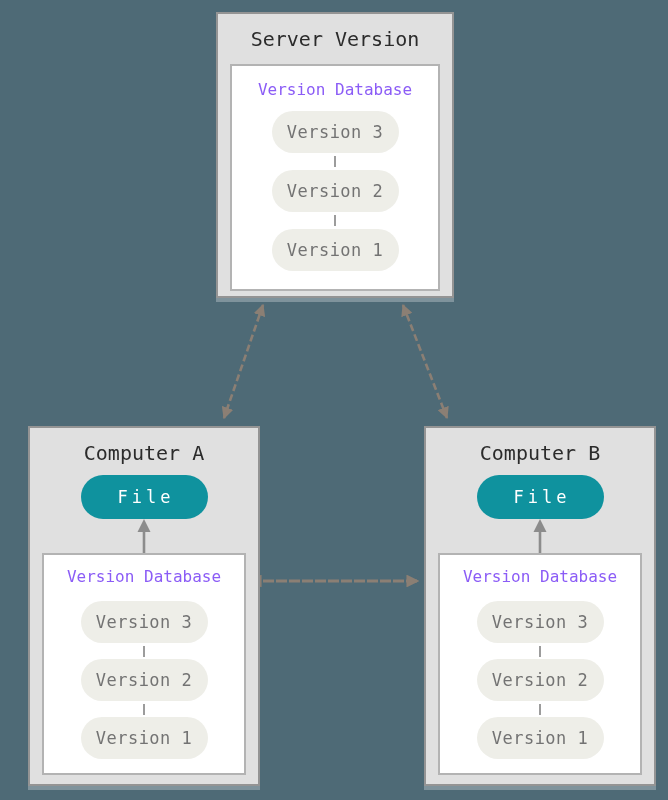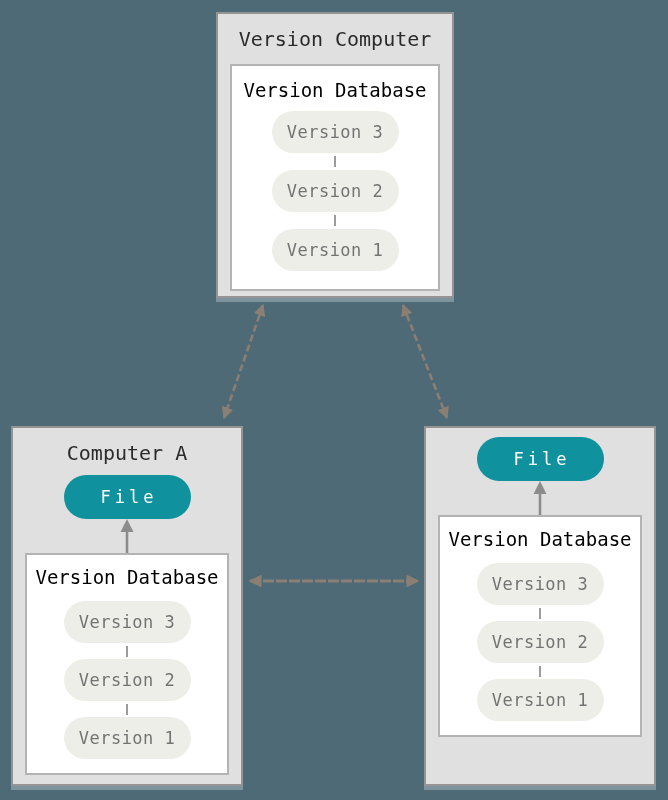--- a/index.html
+++ b/index.html
@@ -27,21 +27,21 @@
     background: #e0e0e0;
     border: 2px solid #949494;
     box-sizing: border-box;
     display: flex;
     flex-direction: column;
     align-items: center;
     z-index: 1;
     box-shadow: 0 4px 0 rgba(255,255,255,0.28);
   }
   .node-server   { left: 216px; top: 12px;  width: 238px; height: 286px; }
-  .node-computer-a { left: 11px;  top: 426px; width: 232px; height: 360px; text-align: right; }
+  .node-computer-a { left: 28px;  top: 426px; width: 232px; height: 360px; text-align: right; }
   .node-computer-b { left: 424px; top: 426px; width: 232px; height: 360px; }
 
   .node-title {
     margin-top: 12px;
     font-size: 20px;
     line-height: 26px;
     color: #2b2b2b;
     white-space: nowrap;
   }
   .file-pill {
@@ -67,23 +67,23 @@
     background: #ffffff;
     border: 2px solid #b3b3b3;
     box-sizing: border-box;
     display: flex;
     flex-direction: column;
     align-items: center;
   }
   .db-box-server { margin-top: 12px; width: 210px; height: 227px; }
   .db-box-computer { width: 204px; height: 222px; }
   .db-label {
-    font-size: 19px;
+    font-size: 16px;
     line-height: 24px;
-    color: #000000;
+    color: #8b5cf6;
     white-space: nowrap;
   }
   .db-box-server .db-label { margin-top: 12px; }
   .db-box-computer .db-label { margin-top: 10px; }
   .pill {
     width: 127px;
     height: 42px;
     border-radius: 21px;
     background: #eeeee8;
     color: #737373;
@@ -120,21 +120,21 @@
       <marker id="ah" viewBox="0 0 10 10" refX="9" refY="5" markerWidth="4.6" markerHeight="4.6" orient="auto-start-reverse">
         <path d="M0,0 L10,5 L0,10 z" fill="#8b7f74"></path>
       </marker>
     </defs>
     <line x1="263" y1="305" x2="224" y2="418" stroke="#8b7f74" stroke-width="2.6" stroke-dasharray="7 3.5" marker-start="url(#ah)" marker-end="url(#ah)"></line>
     <line x1="403" y1="305" x2="447" y2="418" stroke="#8b7f74" stroke-width="2.6" stroke-dasharray="7 3.5" marker-start="url(#ah)" marker-end="url(#ah)"></line>
     <line x1="250" y1="581" x2="418" y2="581" stroke="#8b7f74" stroke-width="2.8" stroke-dasharray="11 2" marker-start="url(#ah)" marker-end="url(#ah)"></line>
   </svg>
 
   <div class="node node-server">
-    <div class="node-title">Version Computer</div>
+    <div class="node-title">Server Version</div>
     <div class="db-box db-box-server">
       <div class="db-label">Version Database</div>
       <div class="pill pill-first">Version 3</div>
       <div class="connector">
           <div class="connector-line"></div>
         </div>
       <div class="pill">Version 2</div>
       <div class="connector">
           <div class="connector-line"></div>
         </div>
@@ -157,20 +157,21 @@
         </div>
       <div class="pill">Version 2</div>
       <div class="connector">
           <div class="connector-line"></div>
         </div>
       <div class="pill">Version 1</div>
     </div>
   </div>
 
   <div class="node node-computer-b">
+    <div class="node-title">Computer B</div>
     <div class="file-pill">File</div>
     <svg class="up-arrow" width="20" height="34" viewBox="0 0 20 34">
       <line x1="10" y1="10" x2="10" y2="34" stroke="#8c8c8c" stroke-width="2.6"></line>
       <path d="M10,0 L16.5,13 L3.5,13 z" fill="#8c8c8c"></path>
     </svg>
     <div class="db-box db-box-computer">
       <div class="db-label">Version Database</div>
       <div class="pill pill-first">Version 3</div>
       <div class="connector">
           <div class="connector-line"></div>

